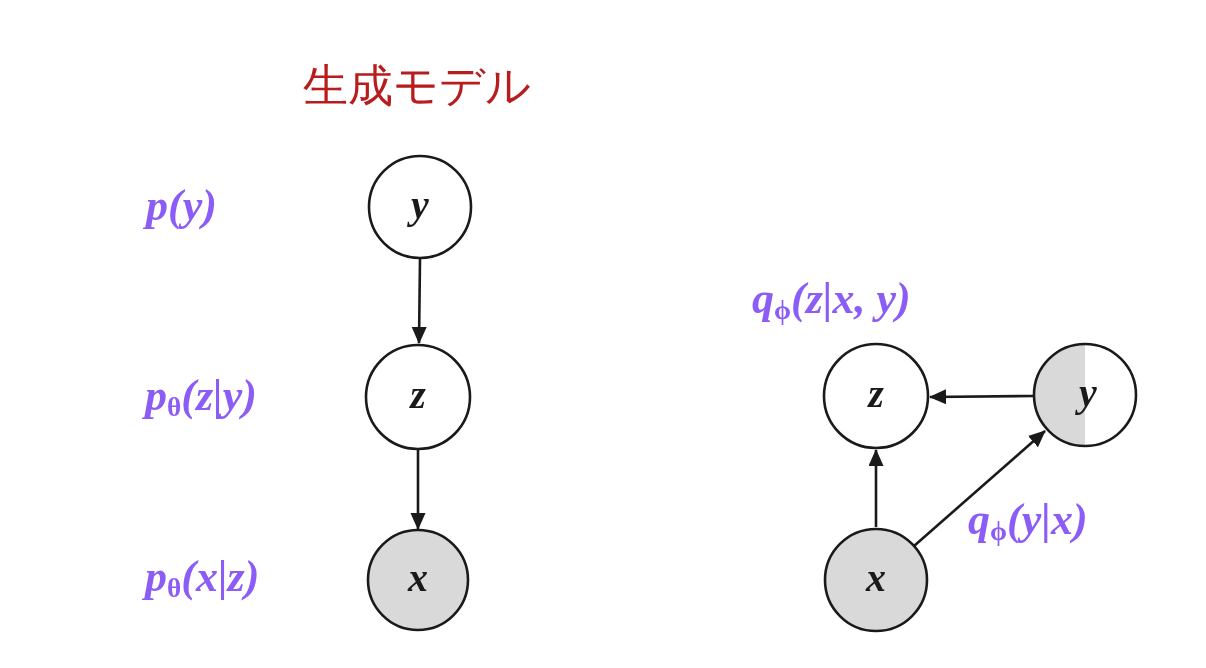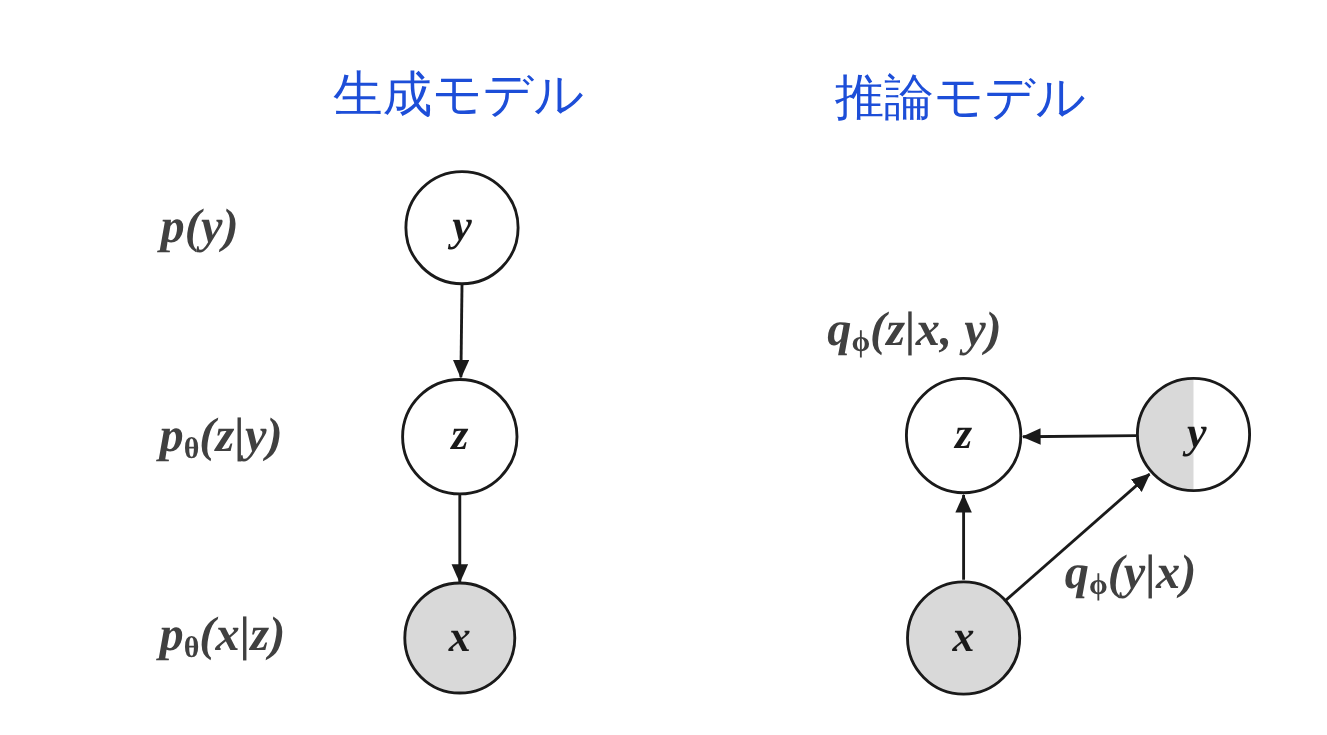--- a/index.html
+++ b/index.html
@@ -3,28 +3,28 @@
 <meta charset="utf-8">
 <style>
   html,body { margin:0; padding:0; background:#ffffff; }
   .canvas {
     position:relative; width:1206px; height:668px; background:#ffffff;
     overflow:hidden; font-family:"Liberation Sans","DejaVu Sans",sans-serif;
   }
   svg.diagram { position:absolute; left:0; top:0; width:1206px; height:668px; }
   .jp-title {
     position:absolute; transform:translate(-50%,-50%);
-    font-size:45px; font-weight:500; color:#1d4ed8; white-space:nowrap;
+    font-size:45px; font-weight:500; color:#b91c1c; white-space:nowrap;
     font-family:"Liberation Sans","DejaVu Sans",sans-serif;
   }
   .eq {
     position:absolute; transform:translateY(-50%);
     font-family:"Liberation Serif","DejaVu Serif",serif;
     font-size:44px; font-style:italic; font-weight:600;
-    color:#404040; white-space:nowrap; line-height:1.1;
+    color:#8b5cf6; white-space:nowrap; line-height:1.1;
   }
   .eq sub { font-style:normal; font-size:0.62em; vertical-align:-0.22em; line-height:1; }
   .node-letter {
     position:absolute; transform:translate(-50%,-54%);
     font-family:"Liberation Serif","DejaVu Serif",serif;
     font-size:40px; font-style:italic; font-weight:700;
     color:#1a1a1a; line-height:1;
   }
 </style>
 </head>
@@ -53,21 +53,20 @@
     <circle cx="876" cy="396" r="52" fill="#ffffff" stroke="#1a1a1a" stroke-width="2.6"></circle>
 
     <circle cx="1085" cy="395" r="51" fill="#ffffff" stroke="none"></circle>
     <path d="M 1085 344 A 51 51 0 0 0 1085 446 Z" fill="#d9d9d9"></path>
     <circle cx="1085" cy="395" r="51" fill="none" stroke="#1a1a1a" stroke-width="2.6"></circle>
 
     <circle cx="876" cy="580" r="51" fill="#d9d9d9" stroke="#1a1a1a" stroke-width="2.6"></circle>
   </svg>
 
   <div class="jp-title" style="left:417px; top:86px;">生成モデル</div>
-  <div class="jp-title" style="left:873px; top:89px;">推論モデル</div>
 
   <div class="eq" style="left:146px; top:207px;">
     <span>p</span><sub></sub><span>(y)</span>
   </div>
   <div class="eq" style="left:145px; top:578px;">
     <span>p</span><sub>θ</sub><span>(x|z)</span>
   </div>
   <div class="eq" style="left:145px; top:397px;">
     <span>p</span><sub>θ</sub><span>(z|y)</span>
   </div>

